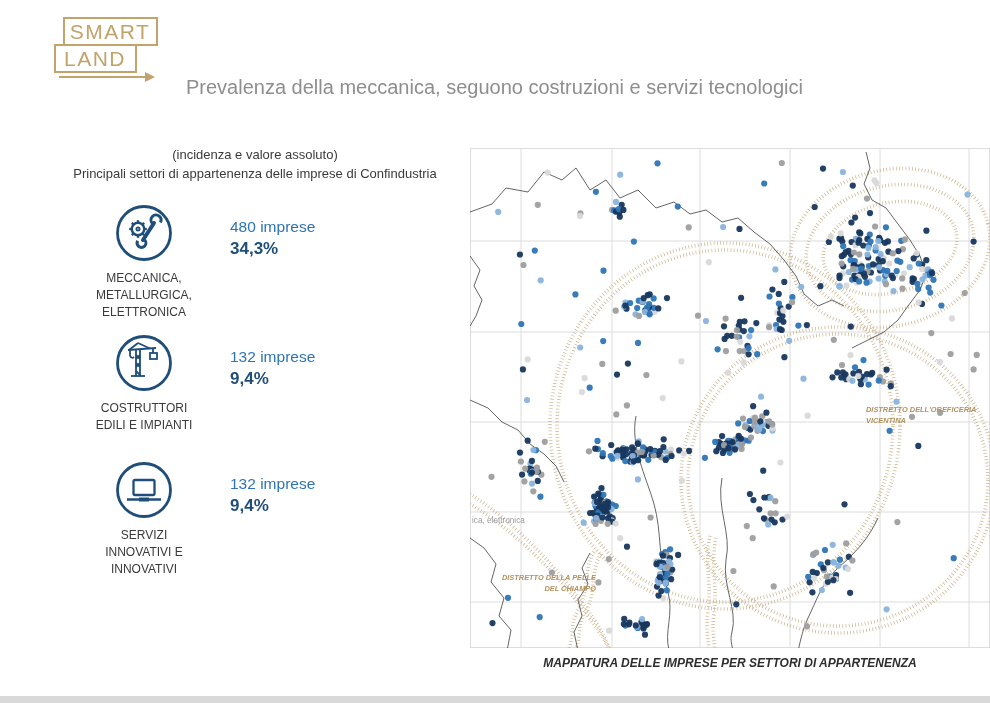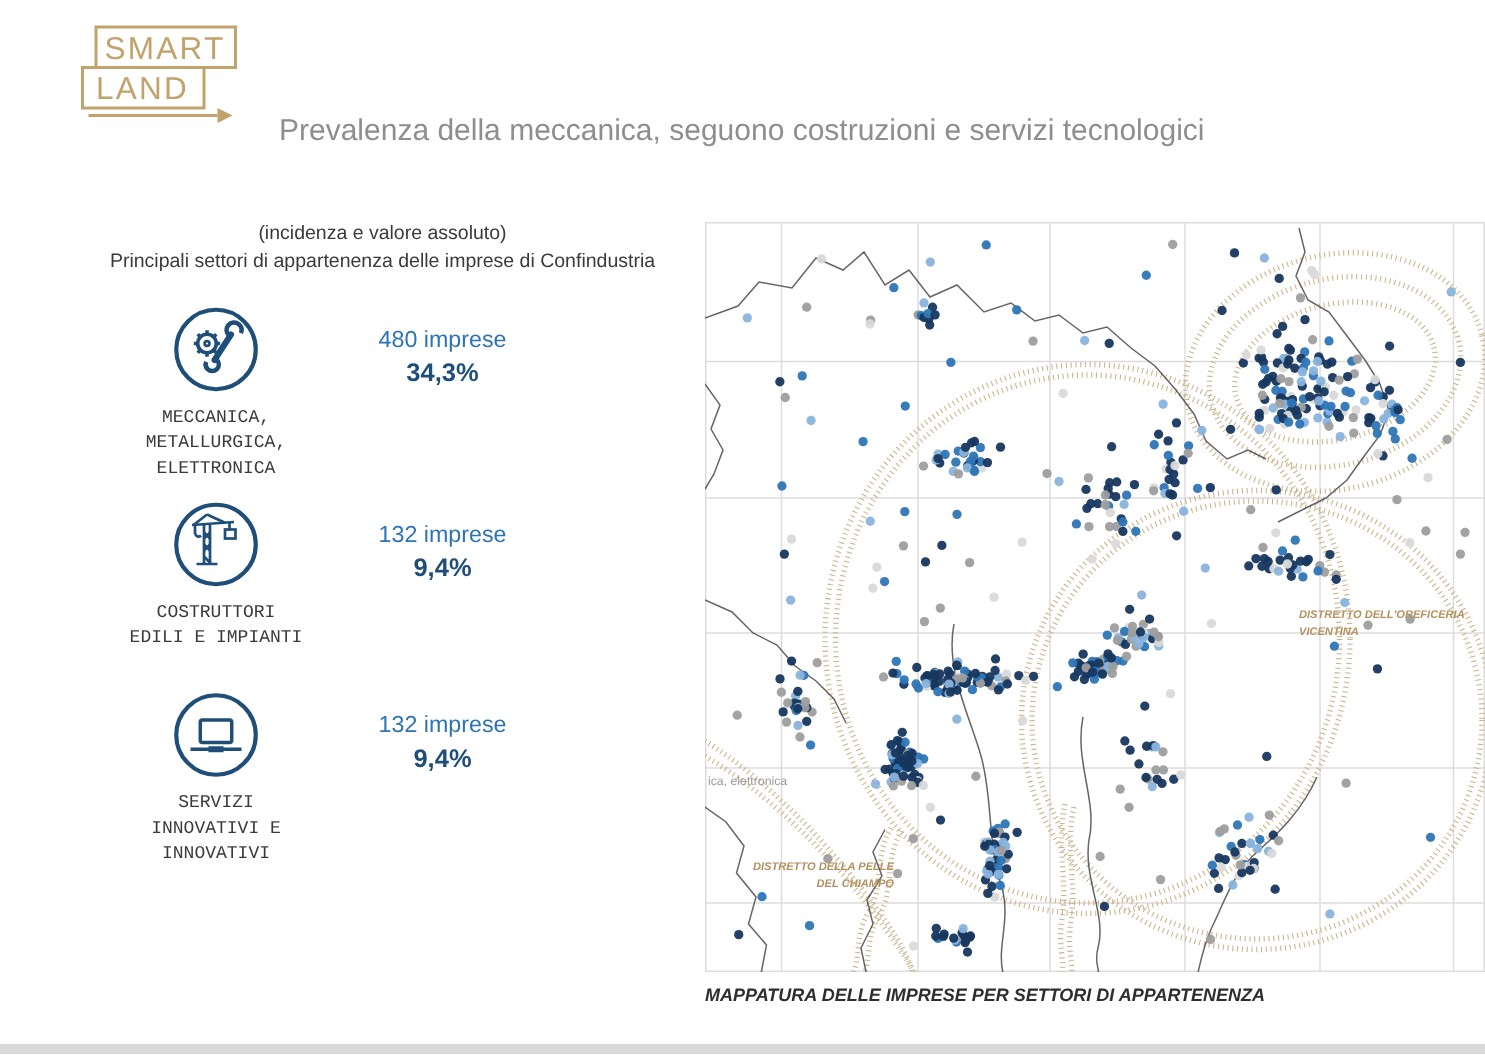--- a/index.html
+++ b/index.html
@@ -10,29 +10,29 @@
   
   .logo{position:absolute;left:45px;top:14px;}
   .page-title{position:absolute;left:186px;top:30px;font-size:23px;color:#3d3d3d;letter-spacing:.2px;}
   .page-subtitle{position:absolute;left:186px;top:76px;font-size:20px;color:#8e8e8e;}
 
   
   .panel-heading{position:absolute;left:55px;top:146px;width:400px;text-align:center;
                  font-size:13px;color:#3a3a3a;line-height:1.45;}
   .sector{position:absolute;left:58px;width:302px;display:flex;}
   .sector-icon-col{width:172px;display:flex;flex-direction:column;align-items:center;}
-  .sector-stats{width:130px;text-align:center;padding-top:13px;}
+  .sector-stats{width:130px;text-align:left;padding-top:13px;}
   .sector-count{font-size:15.5px;color:#2e74b5;line-height:1.45;}
   .sector-pct{font-size:17px;font-weight:bold;color:#1f4e79;line-height:1.3;}
   .sector-label{margin-top:7px;text-align:center;font-size:12px;color:#3a3a3a;line-height:1.4;}
-  .sector-label span{display:block;font-family:Liberation Mono, monospace;}
+  .sector-label span{display:block;}
 
   
   .map-wrap{position:absolute;left:470px;top:148px;width:520px;height:500px;}
-  .map-caption{position:absolute;left:470px;top:656px;width:520px;text-align:left;
+  .map-caption{position:absolute;left:470px;top:656px;width:520px;text-align:center;
                font-style:italic;font-weight:bold;font-size:12px;color:#2e2e2e;}
   .map-caption-sub{position:absolute;left:470px;top:711px;width:520px;text-align:right;
                font-style:italic;font-size:10.5px;color:#2e2e2e;}
   .page-label{position:absolute;left:62px;top:672px;font-size:10.5px;color:#bfa06a;margin-top:36px;}
 </style>
 </head>
 <body>
 
 <div class="slide">
 

